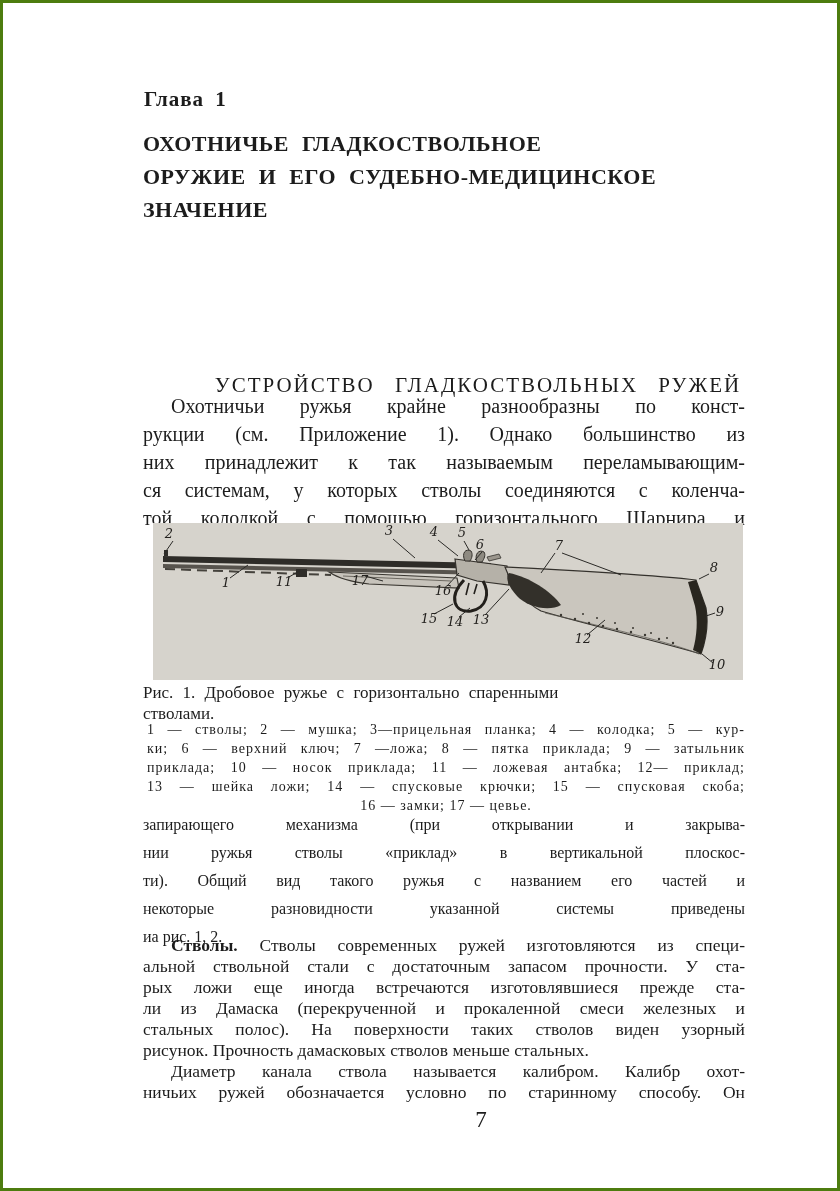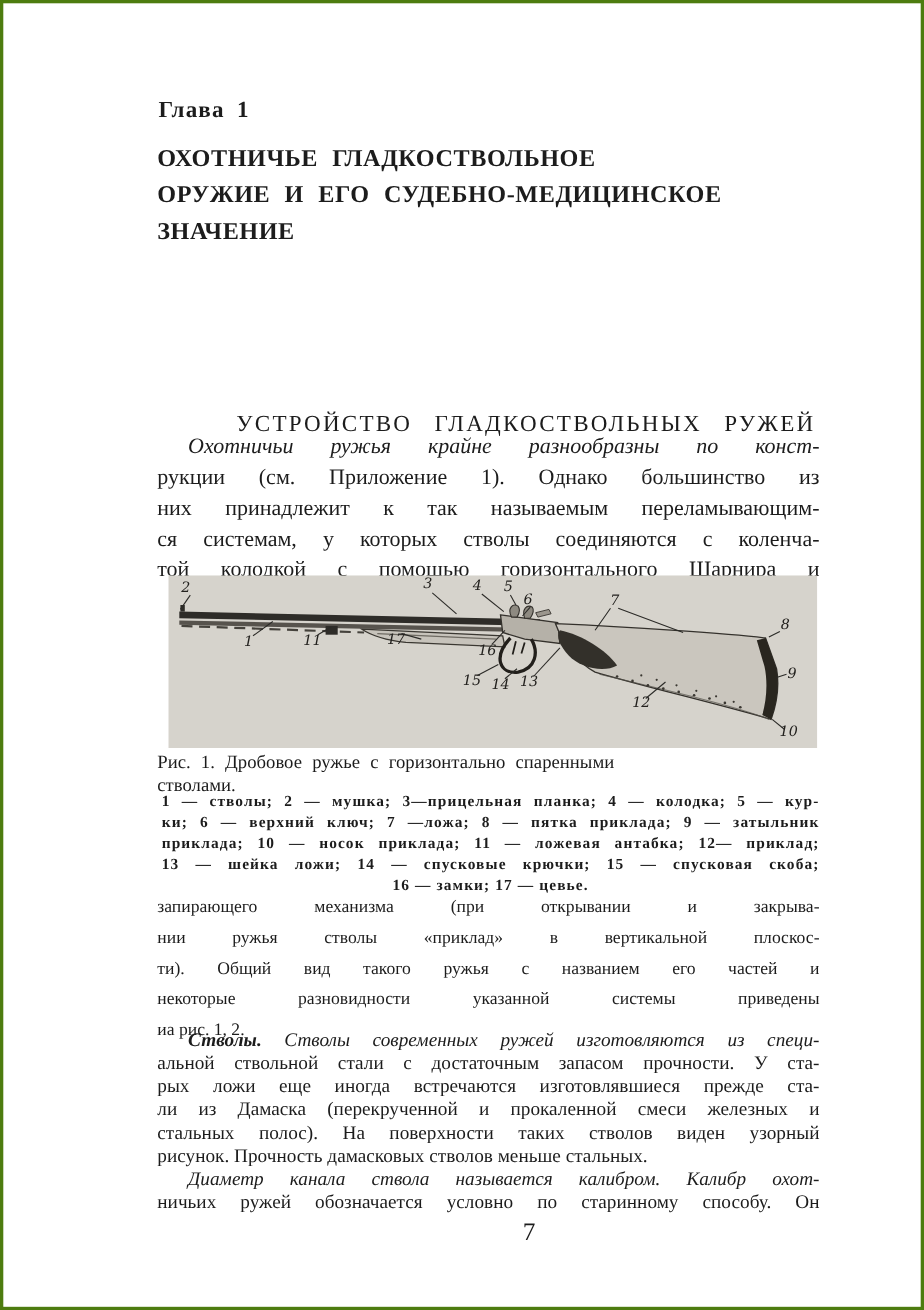--- a/index.html
+++ b/index.html
@@ -11,25 +11,25 @@
   .chapter{position:absolute;left:141px;top:84px;font-size:21px;font-weight:bold;letter-spacing:1px;word-spacing:5px;}
   .title{position:absolute;left:140px;top:124px;width:604px;font-size:22px;font-weight:bold;line-height:33px;letter-spacing:.5px;word-spacing:7px;}
   .heading{position:absolute;left:175px;top:336px;width:600px;text-align:center;font-size:21px;line-height:24px;letter-spacing:2px;word-spacing:13px;margin-top:34px;}
   .para{position:absolute;left:140px;width:602px;}
   .p1{top:389px;font-size:20px;line-height:28px;}
   .p2{top:808px;font-size:16px;line-height:28px;}
   .p3{top:932px;font-size:17.5px;line-height:21px;}
   .p4{top:1058px;font-size:17.5px;line-height:21px;}
   .line{text-align:justify;text-align-last:justify;white-space:normal;}
   .line.end{text-align:left;text-align-last:left;}
-  .ind{text-indent:28px;font-style:italic;}
+  .ind{text-indent:28px;}
   .lead{font-weight:bold;}
   .fig{position:absolute;left:150px;top:520px;width:590px;height:157px;}
   .caption{position:absolute;left:140px;top:679px;width:602px;text-align:left;font-size:17px;line-height:21px;word-spacing:5px;}
-  .legend{position:absolute;left:144px;top:717px;width:598px;font-size:14px;line-height:19px;letter-spacing:1px;font-weight:bold;}
+  .legend{position:absolute;left:144px;top:717px;width:598px;font-size:14px;line-height:19px;letter-spacing:1px;}
   .legend .c{text-align:center;text-align-last:center;}
   .pagenum{position:absolute;left:140px;top:1104px;width:676px;text-align:center;font-size:23px;}
   .fig svg{display:block;}
   .mark{font-family:"DejaVu Serif",serif;font-style:italic;font-size:13px;fill:#23211e;}
 </style>
 </head>
 <body>
 
 <div class="page">
 

